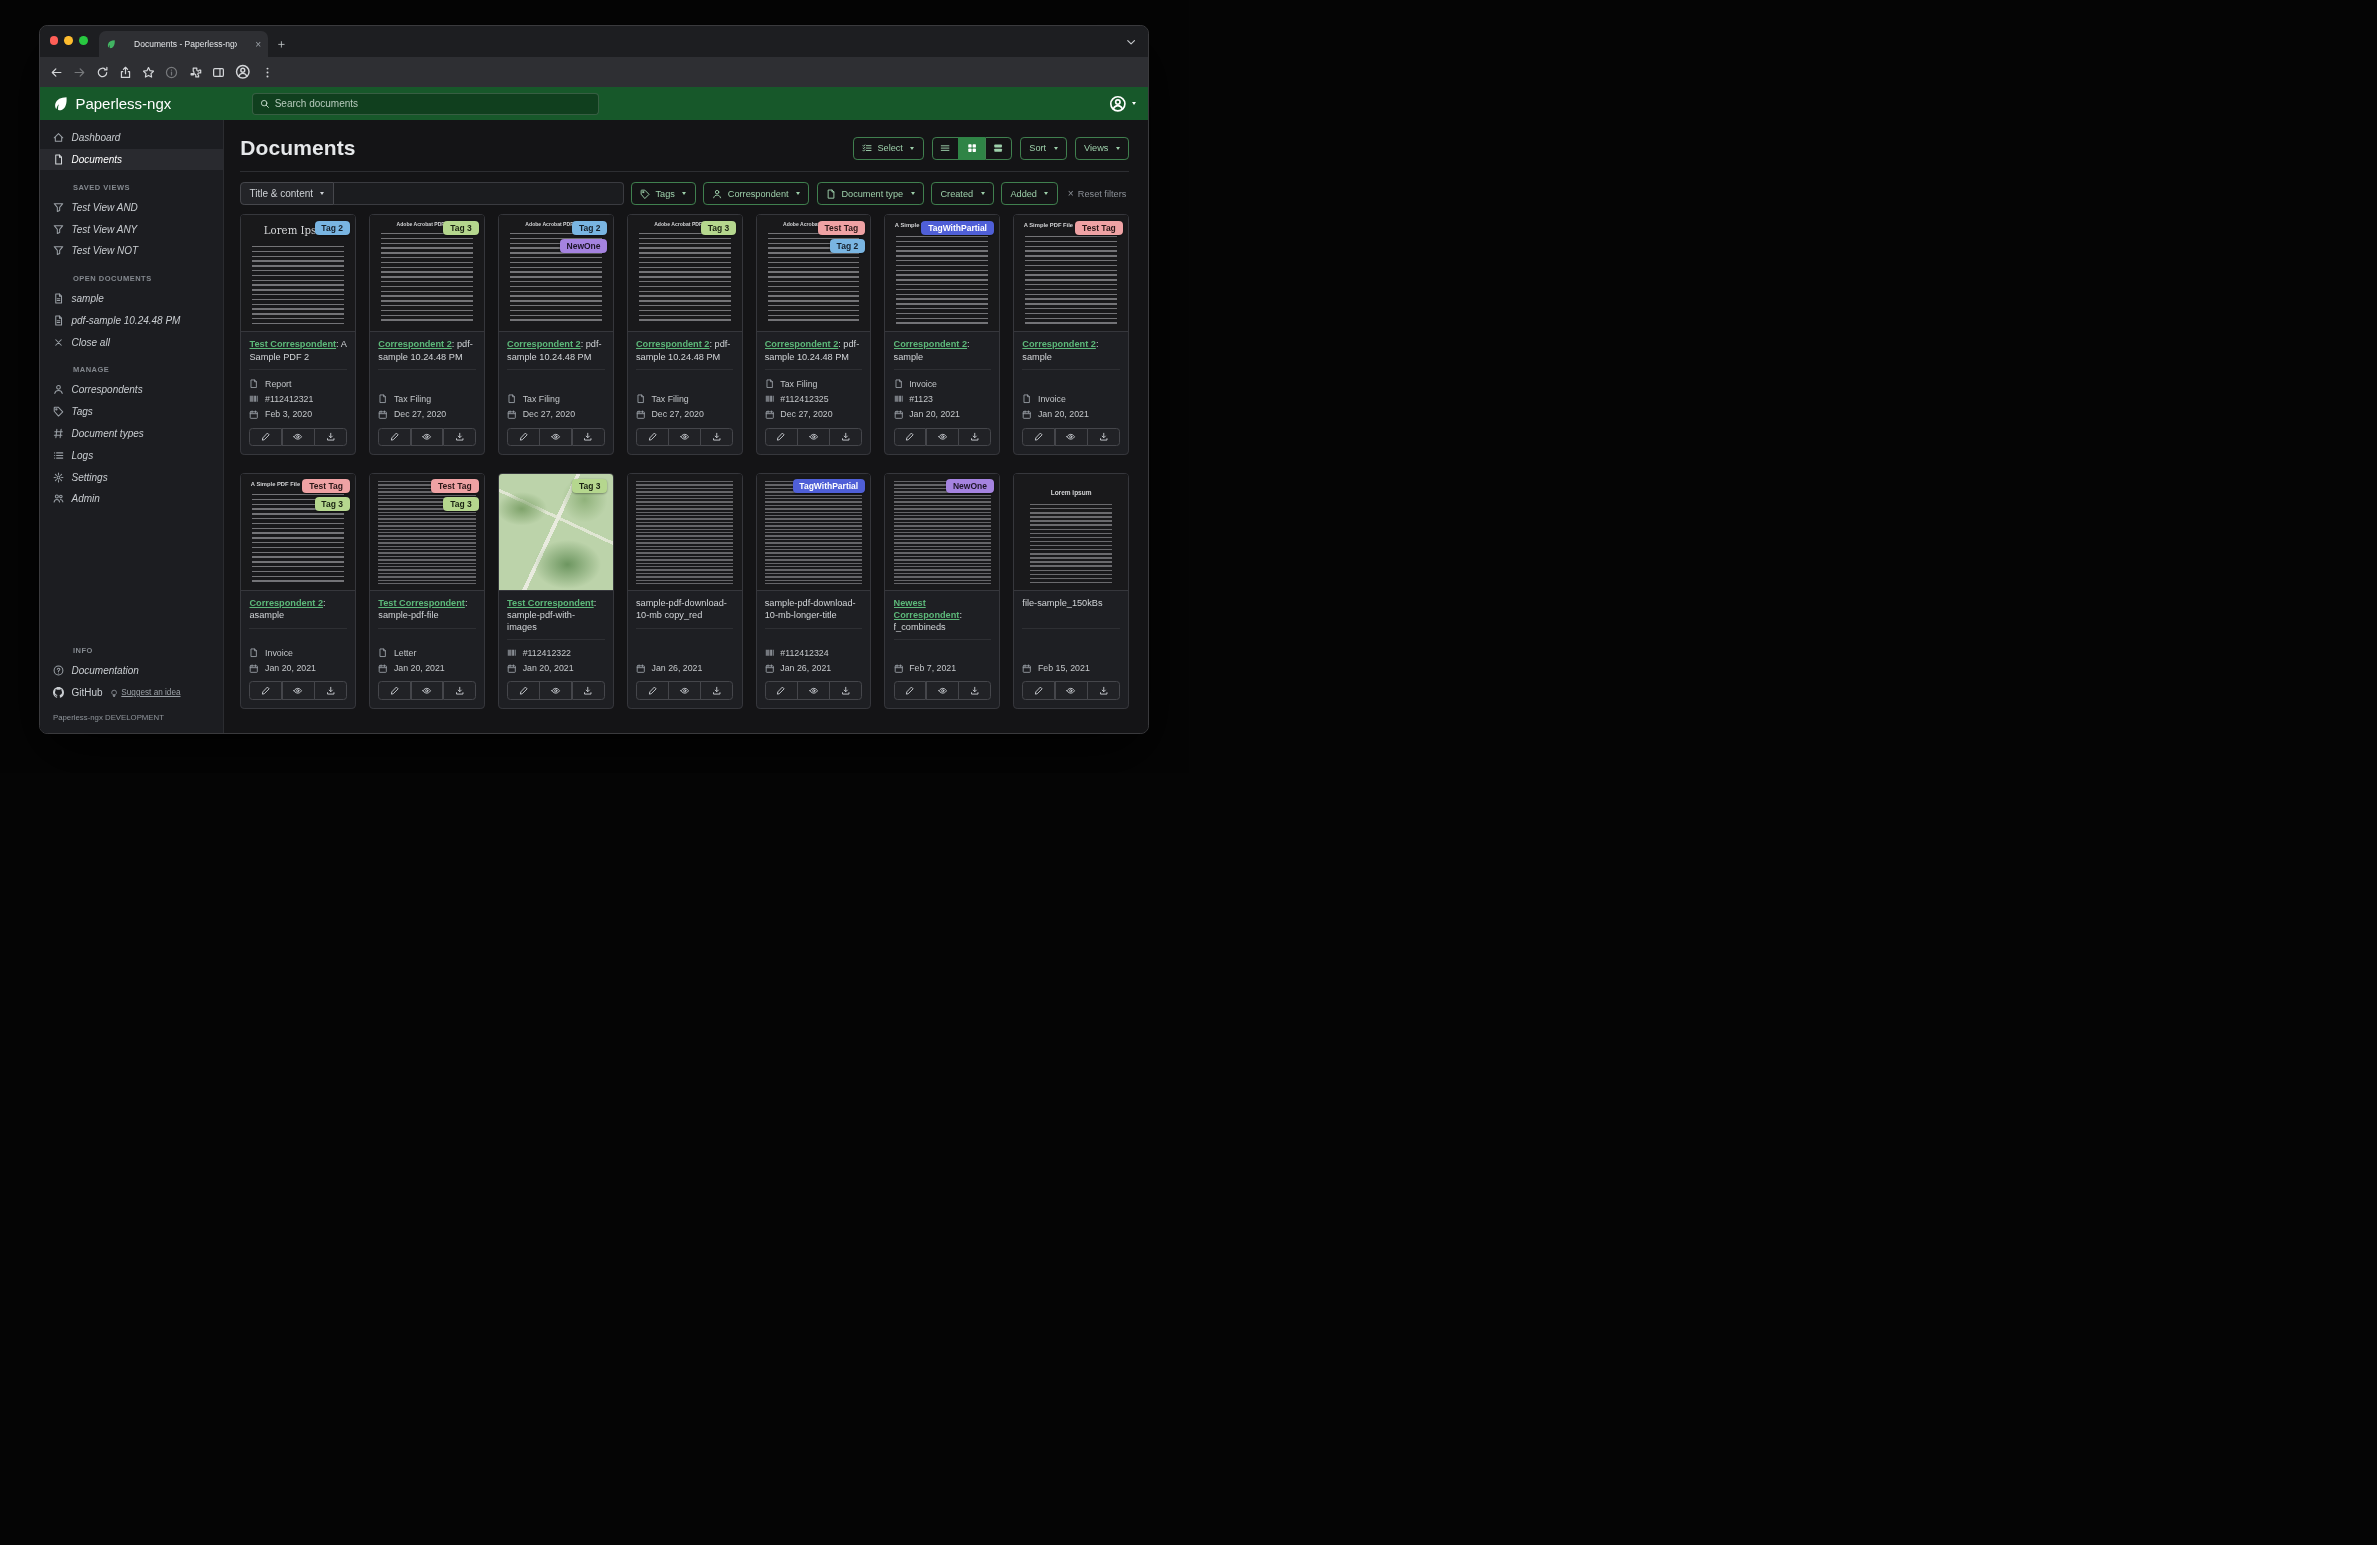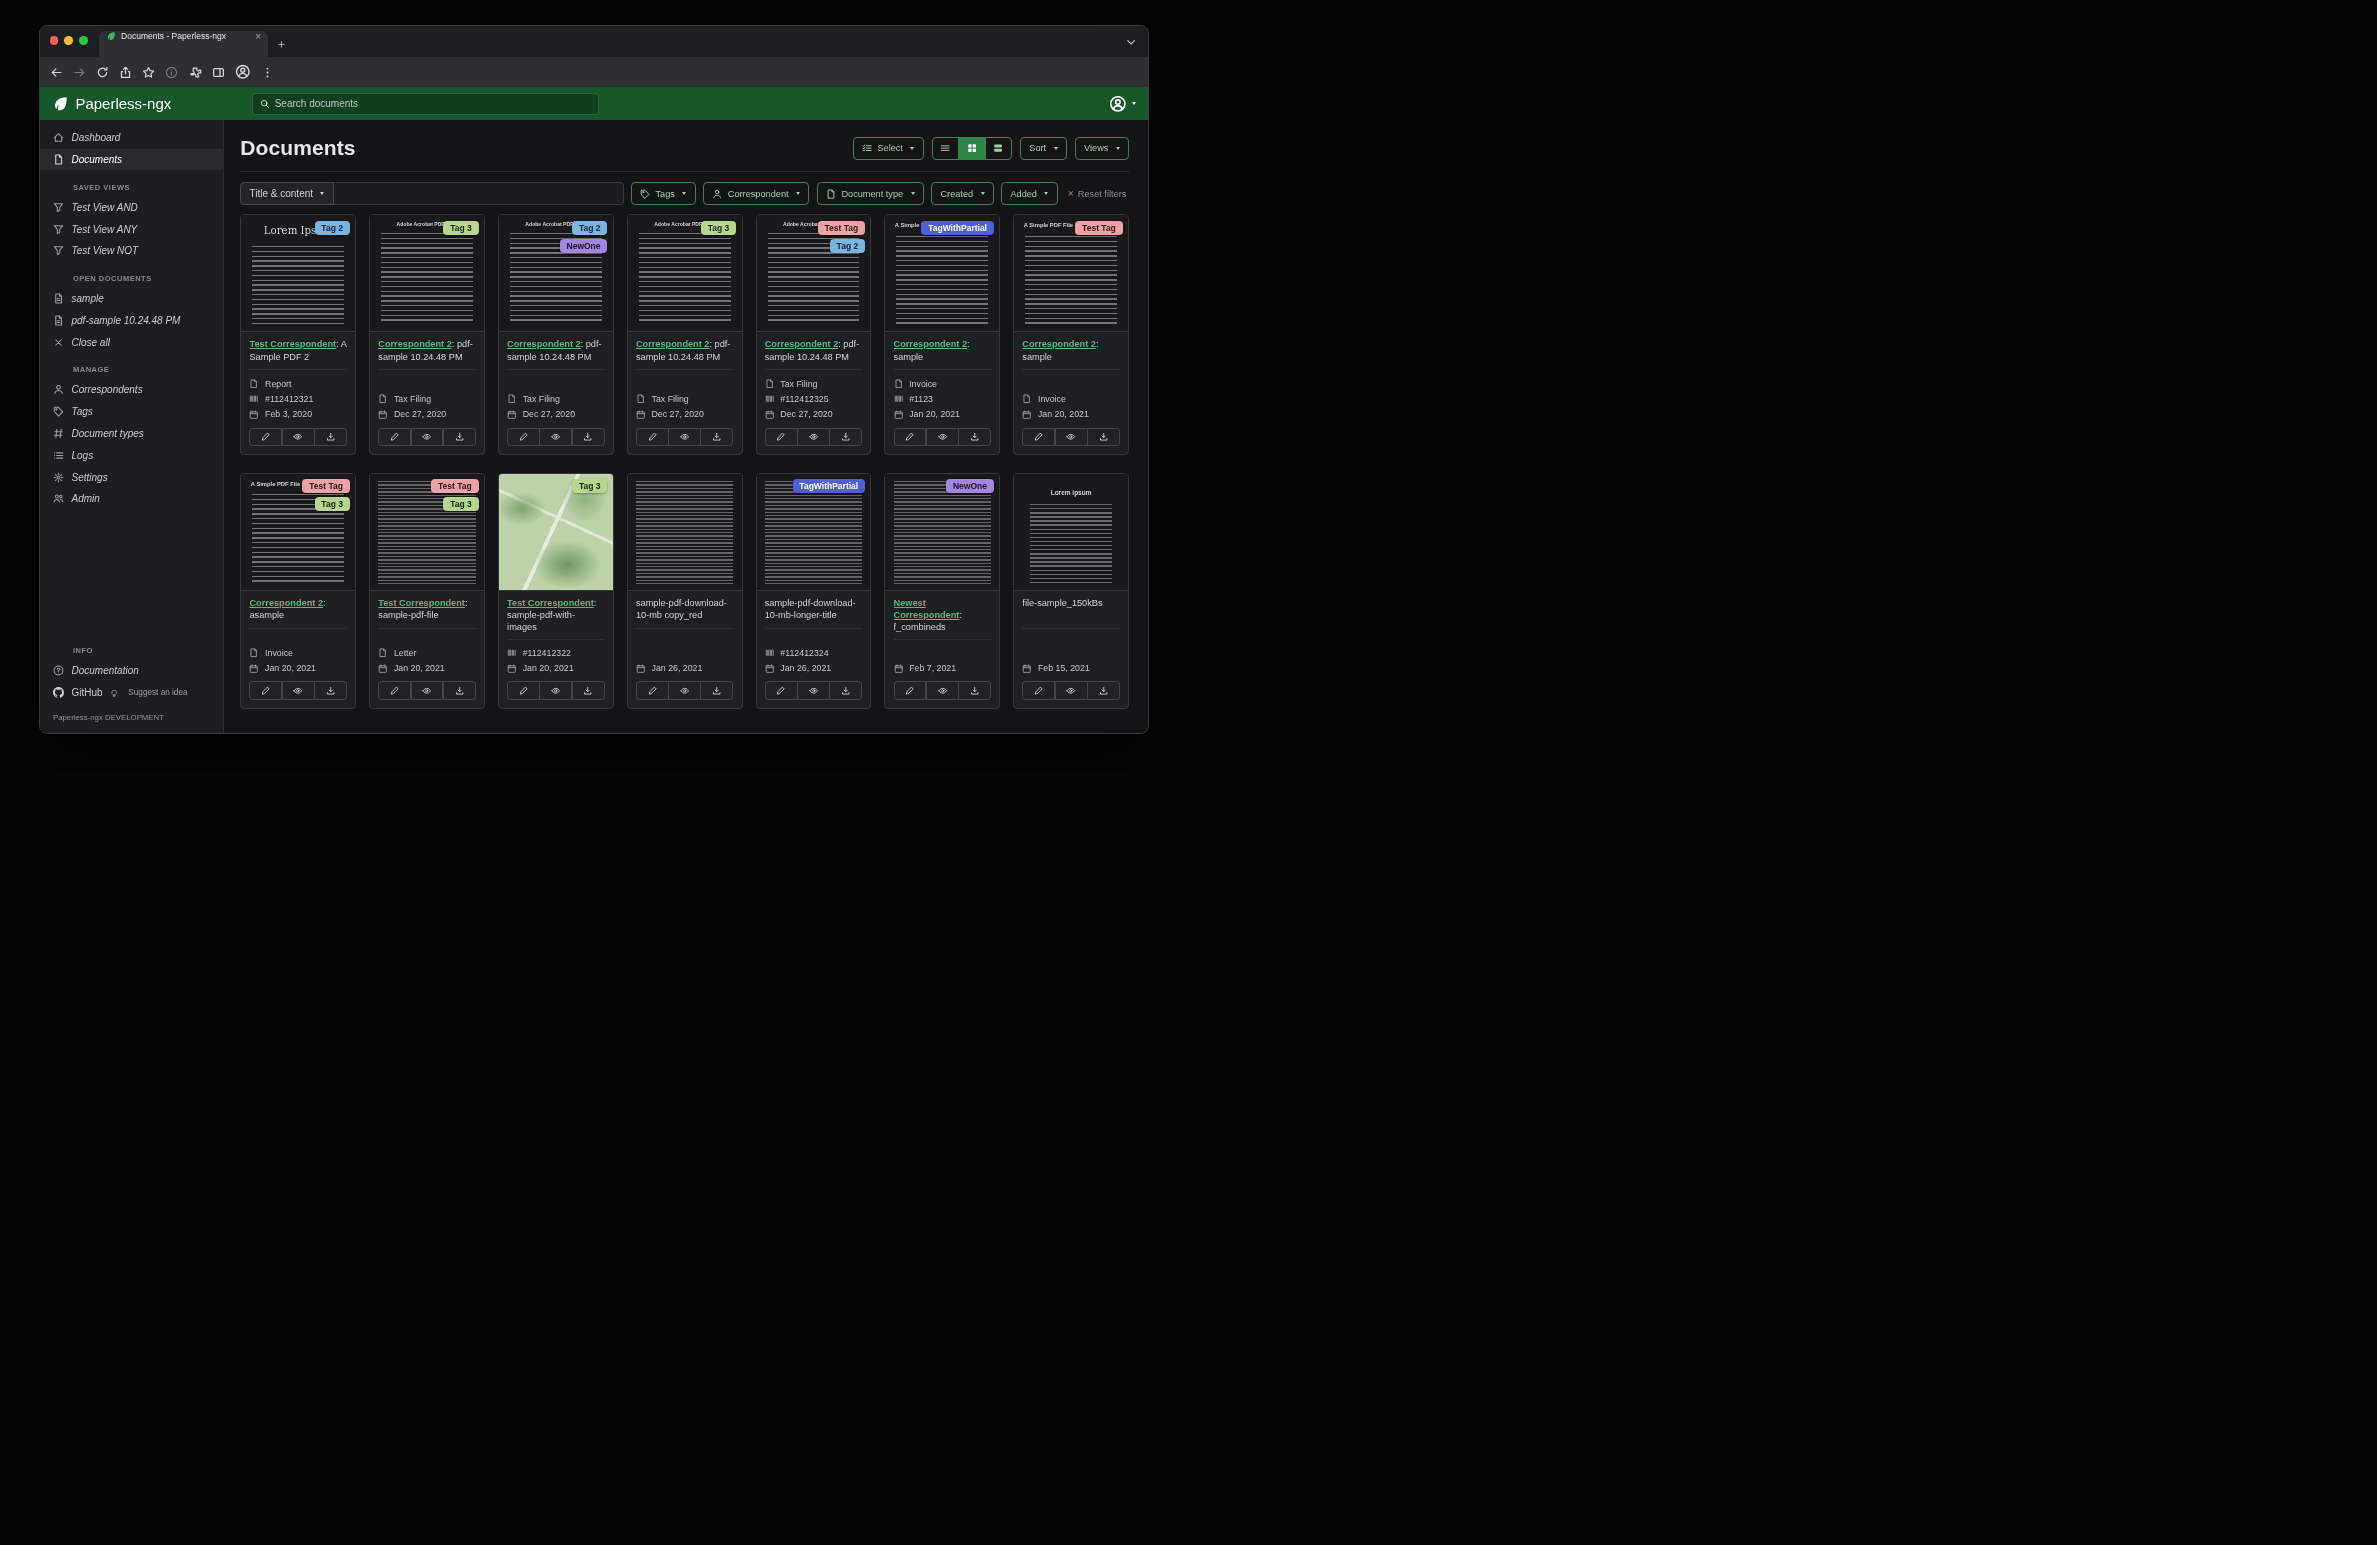--- a/index.html
+++ b/index.html
@@ -7,21 +7,21 @@
   body { background:#050505; font-family:"Liberation Sans", sans-serif; position:relative; overflow:hidden; color:#d8dadd; }
 
   
   .window { position:absolute; left:39px; top:25px; width:1110px; height:709px; border-radius:8.2px;
             overflow:hidden; background:#1b1c1e; border:0.7px solid #3a3a3d; box-shadow:0 20.4px 61px rgba(0,0,0,.85);
             display:flex; flex-direction:column; }
   .tabstrip { height:31px; background:#1d1e21; display:flex; align-items:flex-end; padding:0 9.5px; position:relative; flex:none; }
   .traffic { display:flex; gap:6.1px; align-items:center; height:100%; margin-right:11px; padding-bottom:1.4px; }
   .tl { width:8.8px; height:8.8px; border-radius:50%; display:inline-block; }
   .tl.red{background:#ff5f57}.tl.yellow{background:#febc2e}.tl.green{background:#28c840}
-  .tab { height:26px; width:169px; background:#2e2f33; border-radius:6.8px 6.8px 0 0; display:flex; align-items:flex-start; gap:5px; padding:0 6.8px; }
+  .tab { height:26px; width:169px; background:#2e2f33; border-radius:6.8px 6.8px 0 0; display:flex; align-items:center; gap:18px; padding:0 6.8px; }
   .tab-favicon { width:10.2px; height:10.2px; color:#41b462; flex:none; }
   .tab-title { font-size:8.5px; color:#e4e6e9; white-space:nowrap; overflow:hidden; flex:1; }
   .tab-close { color:#9aa0a6; font-size:10.2px; cursor:pointer; flex:none; }
   .newtab { color:#c6c9cc; font-size:10.2px; width:19px; height:19px; display:flex; align-items:center; justify-content:center; margin:0 0 2.7px 4.1px; }
   .newtab .ic{width:8.8px;height:8.8px}
   .tabsearch { position:absolute; right:11px; top:9.5px; width:12.2px; height:12.2px; color:#c6c9cc; }
 
   .chrome-toolbar { height:30px; background:#2e2f33; display:flex; align-items:center; padding:0 9.5px; gap:10.2px; flex:none; }
   .nav-ic { width:13px; height:13px; color:#d3d5d8; flex:none; }
   .nav-ic.dim { color:#77797c; }
@@ -51,21 +51,21 @@
   .sidebar { width:184px; flex:none; background:#1c1d21; border-right:0.7px solid #2b2c30; padding-top:6.8px;
              display:flex; flex-direction:column; overflow:hidden; }
   .nav-item { display:flex; align-items:center; gap:7.5px; padding:5.4px 13px; color:#c9cdd1; font-size:10px; cursor:pointer; text-decoration:none;font-style:italic; }
   .nav-item .ic { width:11px; height:11px; color:#9aa0a6; flex:none; }
   .nav-item.active { background:#292a2f; color:#fff; }
   .nav-item.active .ic { color:#d6d9dc; }
   .section-title { padding:12.2px 13px 4.8px; font-size:7.5px; font-weight:700; letter-spacing:0.5px; color:#84898f;margin-left:20px; }
   .suggest-row { display:flex; align-items:center; gap:7.5px; padding:5.4px 13px; }
   .suggest-row .gh-link { display:flex; align-items:center; gap:7.5px; color:#c9cdd1; font-size:10px; cursor:pointer; }
   .suggest-row .gh-link .ic { width:11px; height:11px; color:#c9cdd1; }
-  .suggest { display:flex; align-items:center; gap:10px; color:#9aa0a6; font-size:8.2px; cursor:pointer; }
+  .suggest { display:flex; align-items:center; gap:3px; color:#9aa0a6; font-size:8.2px; text-decoration:underline; cursor:pointer; }
   .suggest .ic { width:8.2px; height:8.2px; }
   .side-info { margin-top:auto; }
   .side-footer { padding:9.5px 13px 11px; font-size:7.8px; color:#8f959b; }
 
   
   .content { flex:1; min-width:0; padding:13.6px 19px 0 16.3px; overflow:hidden; display:flex; flex-direction:column; }
   .page-head { display:flex; align-items:center; justify-content:space-between; margin:2.7px 0 11px; }
   h1.page-title { font-size:21px; font-weight:600; color:#e6e8ea; letter-spacing:0.1px; }
   .head-actions { display:flex; align-items:center; gap:8.2px; }
 

